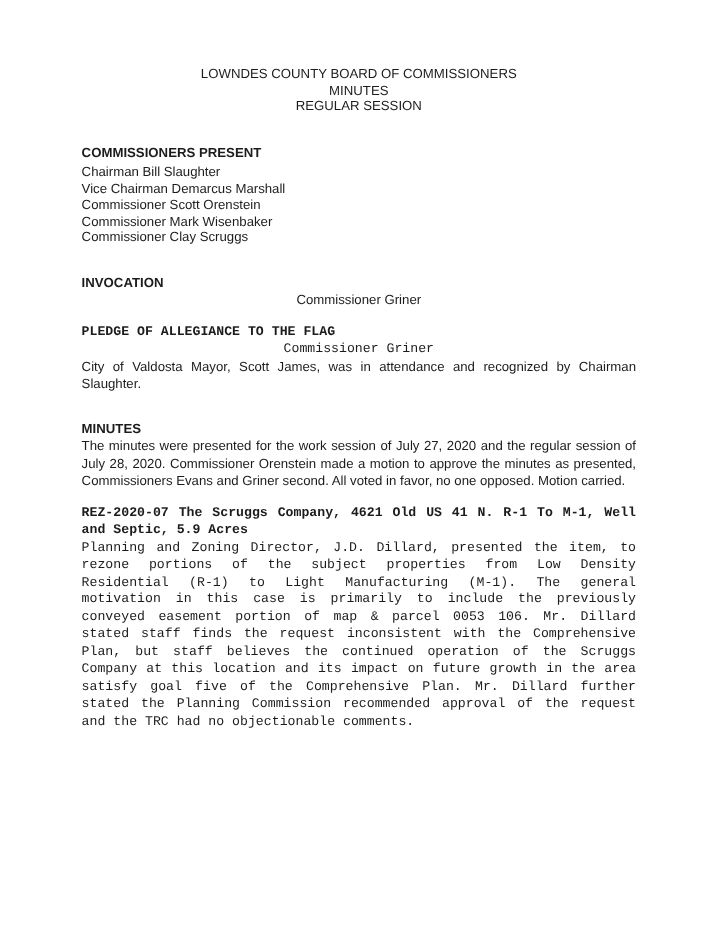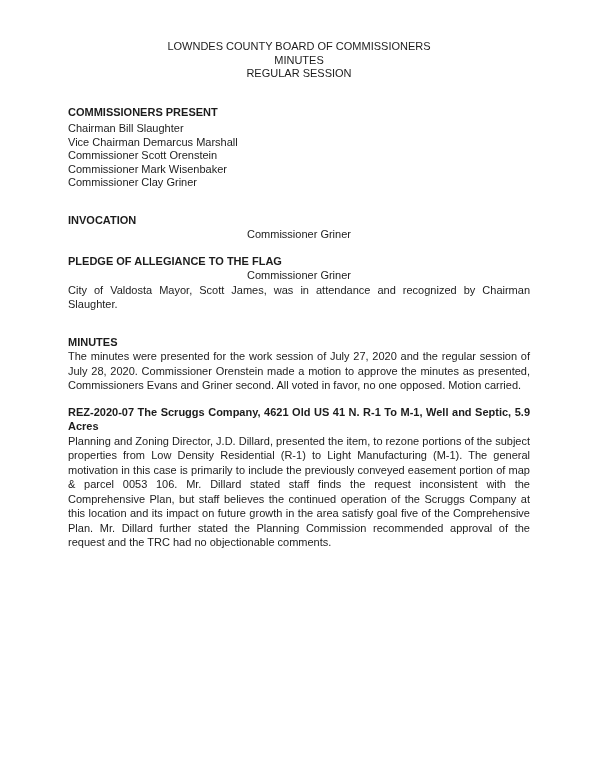--- a/index.html
+++ b/index.html
@@ -14,37 +14,37 @@
   }
   .page {
     box-sizing: border-box;
     width: 600px;
     height: 629px;
     background: #ffffff;
     color: #1c1c1c;
     font-family: "Liberation Sans", sans-serif;
     font-size: 11px;
     line-height: 14.5px;
-    padding: 40px 70px 40px 68px;
+    padding: 56px 70px 40px 68px;
   }
   .doc-header {
     text-align: center;
     line-height: 13.5px;
   }
   .section-heading {
     font-weight: bold;
     margin: 0;
   }
   .names-block {
     line-height: 13.6px;
     margin-top: 3px;
   }
   .mt-lg { margin-top: 24px; }
   .mt-md { margin-top: 23px; }
-  .mt-sm { margin-top: 12px; }
+  .mt-sm { margin-top: 12px; font-family: Liberation Mono, monospace; }
   .mt-xs { margin-top: 10px; text-align: center; }
   .para {
     text-align: justify;
     margin: 0;
   }
   .plain {
     margin: 0;
   }
   .item-title {
     font-weight: bold;
@@ -62,21 +62,21 @@
     <div>REGULAR SESSION</div>
   </div>
 
   <div class="mt-lg">
     <div class="section-heading">COMMISSIONERS PRESENT</div>
     <div class="names-block">
       <div>Chairman Bill Slaughter</div>
       <div>Vice Chairman Demarcus Marshall</div>
       <div>Commissioner Scott Orenstein</div>
       <div>Commissioner Mark Wisenbaker</div>
-      <div>Commissioner Clay Griner</div>
+      <div>Commissioner Clay Scruggs</div>
     </div>
   </div>
 
   <div class="mt-md">
     <div class="section-heading">INVOCATION</div>
     <p class="plain mt-xs">Commissioner Griner</p>
   </div>
 
   <div class="mt-sm">
     <div class="section-heading">PLEDGE OF ALLEGIANCE TO THE FLAG</div>

